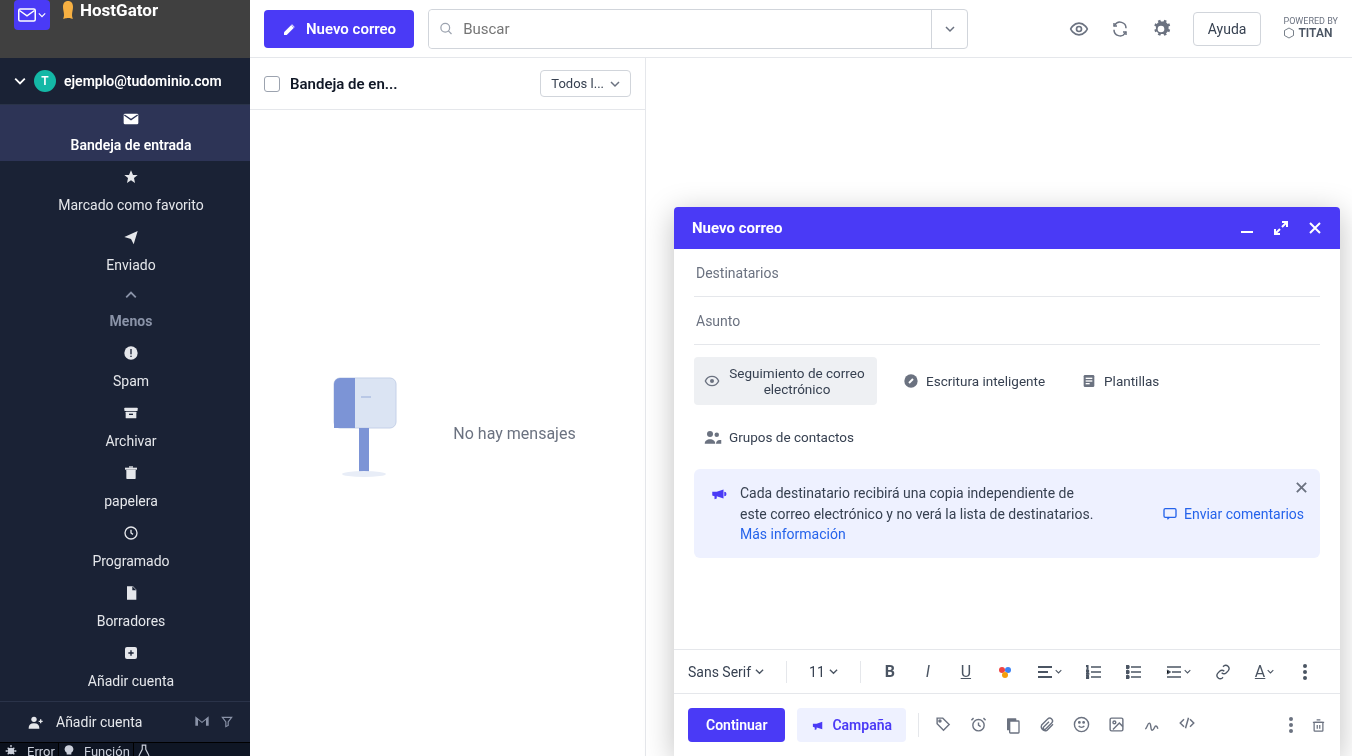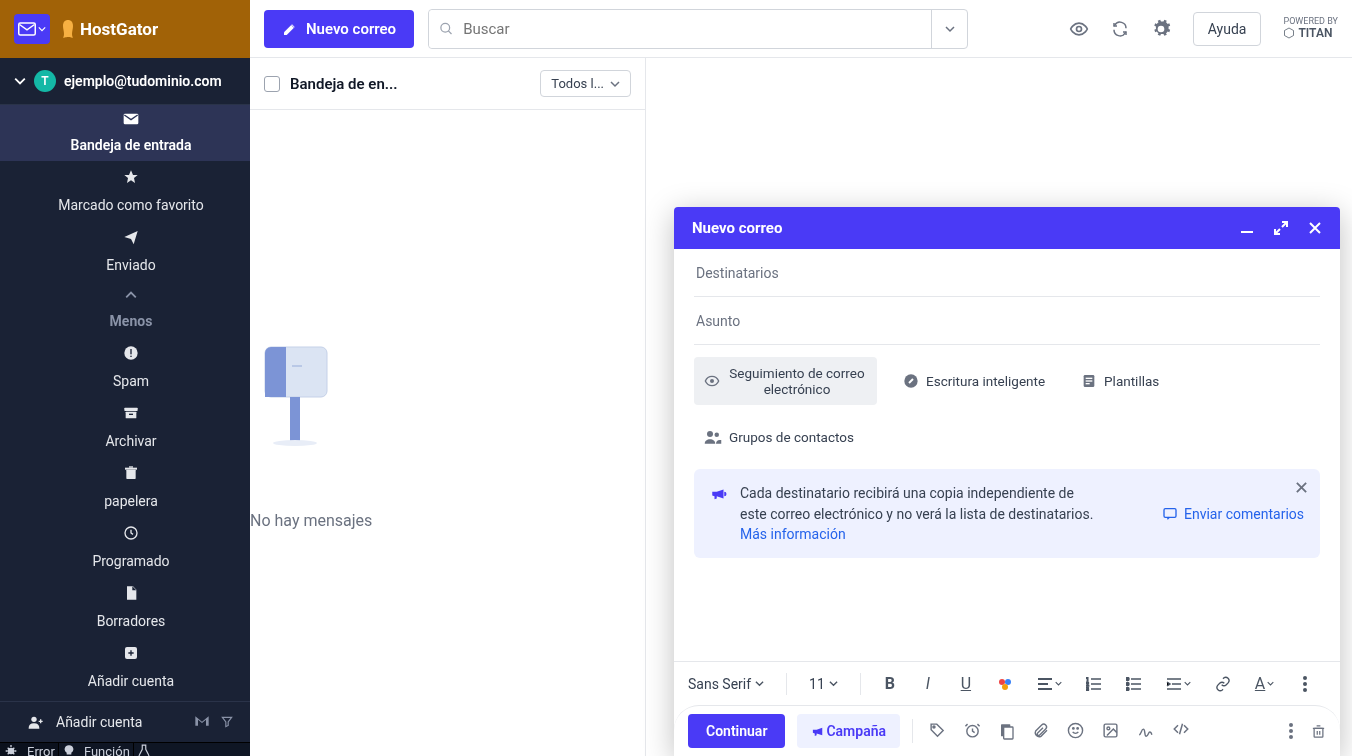--- a/index.html
+++ b/index.html
@@ -1,18 +1,18 @@
 <!DOCTYPE html>
 <html><head>
 <meta charset="utf-8">
 <style>
 * { margin: 0; padding: 0; box-sizing: border-box; font-family: -apple-system, BlinkMacSystemFont, "Segoe UI", Roboto, sans-serif; }
 body { width: 1352px; height: 756px; overflow: hidden; background: #fff; position: relative; }
 .topbar { height: 58px; background: #fff; display: flex; align-items: center; border-bottom: 1px solid #e5e7eb; }
-.topbar-left { width: 250px; background: #a16207; height: 58px; display: flex; align-items: center; padding: 0 14px; gap: 10px; }
+.topbar-left { width: 250px; background: #404040; height: 58px; display: flex; align-items: flex-start; padding: 0 14px; gap: 10px; }
 .mail-badge { width: 36px; height: 30px; background: #4a3af6; border-radius: 4px; display: flex; align-items: center; justify-content: center; }
 .mail-badge-inner { color: #fff; display:flex; align-items:center; gap:2px;}
 .hg-logo { color: #fff; font-weight: 700; font-size: 17px; display:flex; align-items:center; gap:4px;}
 .compose-btn { margin-left: 14px; background: #4a3af6; color: #fff; border: none; border-radius: 4px; padding: 10px 18px; font-size: 15px; font-weight: 600; display: flex; align-items: center; gap: 8px; cursor: pointer; }
 .search-wrap { margin-left: 14px; flex: 0 0 540px; position: relative; display:flex; border:1px solid #d1d5db; border-radius:4px; height:40px; }
 .search-input { flex:1; border: none; padding: 8px 12px 8px 34px; font-size: 15px; outline:none; border-radius:4px 0 0 4px;}
 .search-icon { position: absolute; left: 10px; top: 50%; transform: translateY(-50%); color: #9ca3af; }
 .search-dd { width:36px; border-left:1px solid #d1d5db; display:flex; align-items:center; justify-content:center; color:#6b7280; cursor:pointer;}
 .topbar-right { margin-left: auto; display: flex; align-items: center; gap: 22px; padding-right: 14px; }
 .topbar-icon { color: #6b7280; cursor: pointer; }
@@ -38,21 +38,21 @@
 .bottom-bar { display:flex; background:#0f1624; height:42px; border-top:1px solid #000;}
 .bottom-item { display:flex; align-items:center; gap:8px; padding:0 3px; color:#cbd0db; font-size:13px; cursor:pointer; border-right:1px solid #000;}
 .bottom-item.dark { background:#0b111d;}
 .bottom-item:last-child { border-right:none;}
 
 .list-pane { width: 396px; border-right: 1px solid #e5e7eb; display: flex; flex-direction: column; }
 .list-header { display: flex; align-items: center; padding: 12px 14px; gap: 10px; border-bottom:1px solid #e5e7eb;}
 .checkbox-ph { width:16px; height:16px; border:1px solid #9ca3af; border-radius:3px; }
 .list-title { font-size:15px; font-weight:600; color:#111827; flex:1; white-space:nowrap; overflow:hidden; text-overflow:ellipsis;}
 .filter-dd { border:1px solid #d1d5db; border-radius:4px; padding:5px 10px; font-size:13px; color:#374151; display:flex; align-items:center; gap:6px; cursor:pointer; min-width:82px;}
-.empty-state { flex:1; display:flex; flex-direction:column; align-items:flex-start; justify-content:center; color:#6b7280;gap:44px; }
+.empty-state { flex:1; display:flex; align-items:center; justify-content:center; color:#6b7280;gap:44px; }
 .mailbox-illustration { margin-bottom:20px; }
 .empty-text { font-size:16px; color:#6b7280;}
 
 .content-pane { flex:1; position:relative; background:#fff;}
 
 .compose-window { position:absolute; left:674px; top:207px; width:666px; height:549px; background:#fff; box-shadow:0 6px 30px rgba(0,0,0,.25); border-radius:4px 4px 0 0; display:flex; flex-direction:column; overflow:hidden;}
 .cw-header { background:#4a3af6; color:#fff; display:flex; align-items:center; padding:12px 18px; font-weight:700; font-size:15px;}
 .cw-header-actions { margin-left:auto; display:flex; gap:20px; }
 .cw-header-actions span { cursor:pointer; }
 .cw-body { padding:0 20px; flex:1; overflow:hidden; display:flex; flex-direction:column;}
@@ -66,23 +66,23 @@
 .info-banner .bull { color:#4a3af6; flex-shrink:0; margin-top:2px;}
 .info-text { font-size:14px; color:#374151; line-height:1.45;}
 .info-link { color:#2563eb; cursor:pointer;}
 .feedback-link { color:#2563eb; font-size:14px; display:flex; align-items:center; gap:6px; cursor:pointer; align-self:center; margin-left:auto;}
 .info-close { position:absolute; right:12px; top:12px; color:#6b7280; cursor:pointer;}
 .cw-editor-space { flex:1; }
 .cw-toolbar { border-top:1px solid #e5e7eb; padding:8px 10px; display:flex; align-items:center; gap:16px; color:#4b5563;}
 .tb-sel { font-size:14px; color:#374151; display:flex; align-items:center; gap:4px; padding:2px 4px; cursor:pointer;}
 .tb-sep { width:1px; height:22px; background:#e5e7eb; margin:0 2px;}
 .tb-btn { cursor:pointer; padding:4px; display:inline-flex; align-items:center; justify-content:center; min-width:22px; color:#4b5563;}
-.cw-footer { border-top:1px solid #e5e7eb; padding:8px 14px; display:flex; align-items:center; gap:12px;border-radius:25px;}
+.cw-footer { border-top:1px solid #e5e7eb; padding:14px 14px; display:flex; align-items:center; gap:12px;}
 .continue-btn { background:#4a3af6; color:#fff; border:none; border-radius:4px; padding:9px 18px; font-size:14px; font-weight:600; cursor:pointer;}
-.campaign-btn { background:#eef1ff; color:#4a3af6; border:none; border-radius:4px; padding:9px 14px; font-size:14px; font-weight:600; display:flex; align-items:center; cursor:pointer;}
+.campaign-btn { background:#eef1ff; color:#4a3af6; border:none; border-radius:4px; padding:9px 14px; font-size:14px; font-weight:600; display:flex; align-items:center; gap:6px; cursor:pointer;}
 .footer-sep { width:1px; height:24px; background:#e5e7eb;}
 .footer-icons { display:flex; gap:18px; color:#6b7280; margin-left:4px;}
 .footer-icons span { cursor:pointer;}
 .footer-right { margin-left:auto; display:flex; gap:18px; color:#6b7280;}
 .footer-right span { cursor:pointer;}
 
 svg { display:block; }
 </style>
 </head>
 <body>

